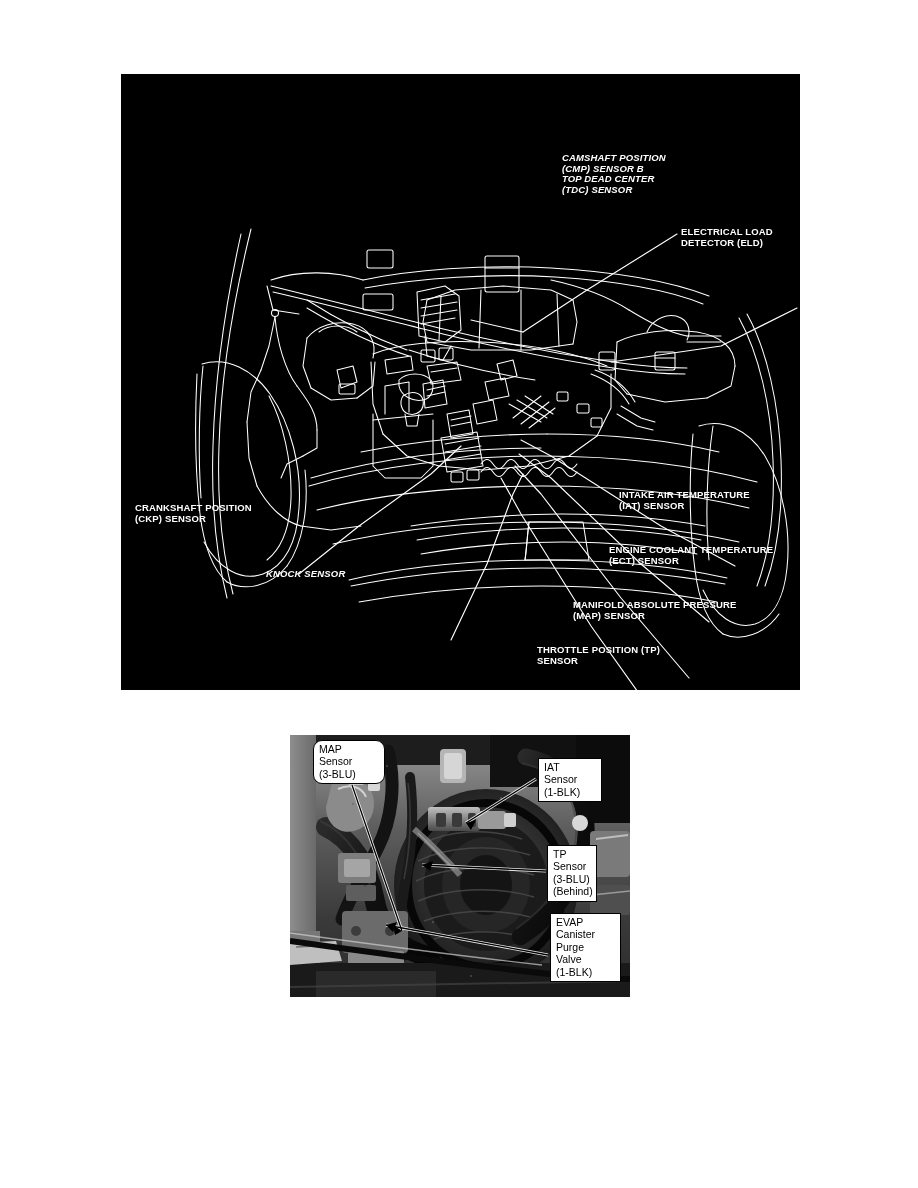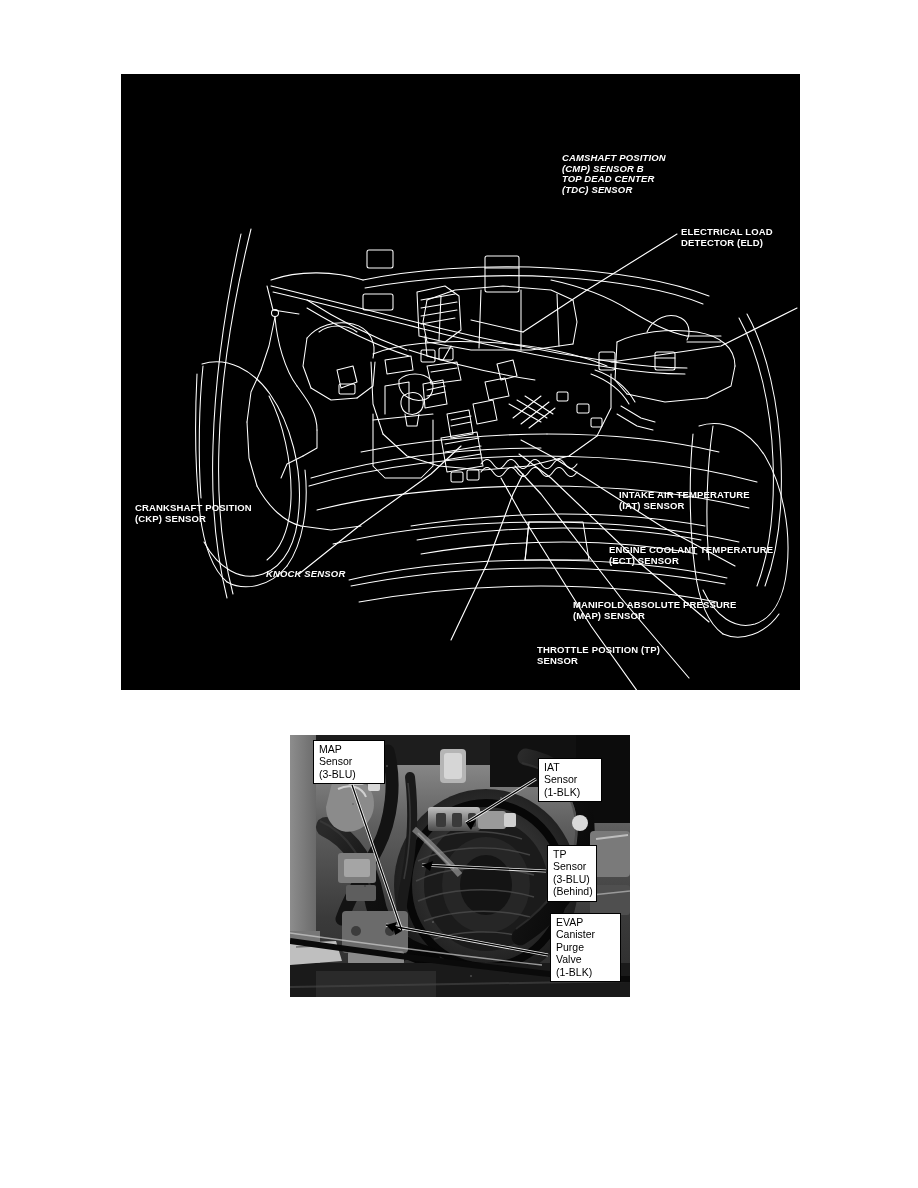--- a/index.html
+++ b/index.html
@@ -427,21 +427,21 @@
     </g>
 
     <g fill="#000000">
       <path d="M112 196 l -9 -6 l 2 10 z"></path>
       <path d="M176 88 l 10 -3 l -5 10 z"></path>
       <path d="M132 130 l 11 -4 l -3 10 z"></path>
       <path d="M96 190 l 11 -3 l -4 10 z"></path>
     </g>
   </svg>
 
-  <div class="photo-label" style="left:23px;top:5px;width:72px;">MAP
+  <div class="photo-label" style="left:23px;top:5px;width:72px;border-radius:9px;">MAP
 Sensor
 (3-BLU)</div>
 
   <div class="photo-label" style="left:248px;top:23px;width:64px;">IAT
 Sensor
 (1-BLK)</div>
 
   <div class="photo-label" style="left:257px;top:110px;width:50px;">TP
 Sensor
 (3-BLU)

